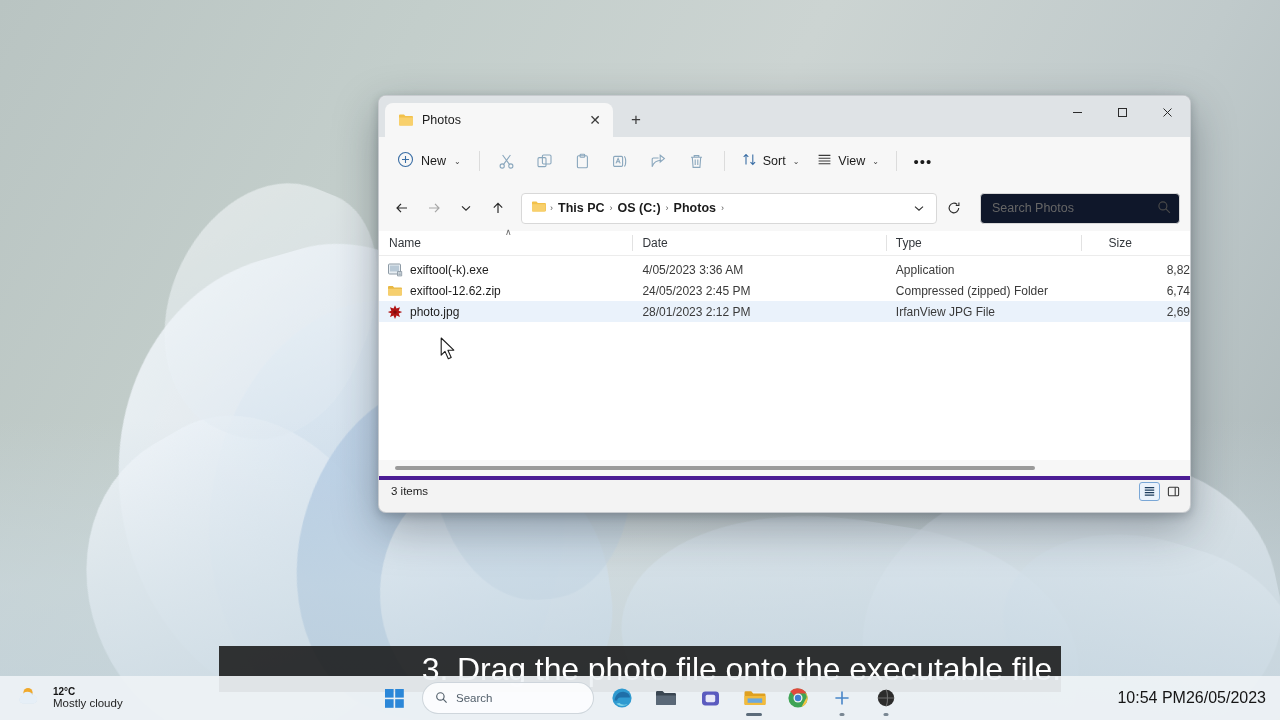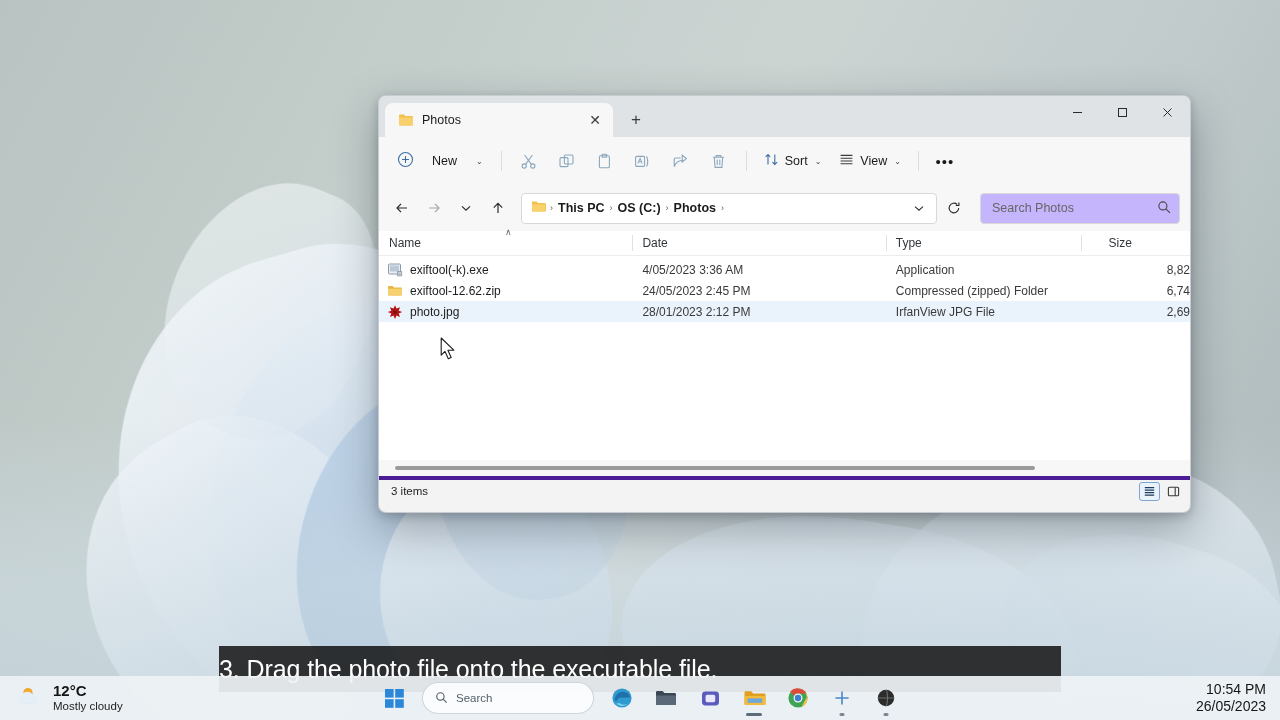--- a/index.html
+++ b/index.html
@@ -77,21 +77,21 @@
     color: #2b2b2b;
   }
 
   
   .toolbar {
     height: 48px; background: #f7f7f7;
     display: flex; align-items: center;
     padding: 0 10px 0 12px; gap: 2px;
   }
   .tb-new {
-    display: flex; align-items: center; gap: 18px;
+    display: flex; align-items: center; gap: 7px;
     height: 32px; padding: 0 9px 0 6px; border-radius: 5px;
     font-size: 12.5px; color: #1b1b1b;
   }
   .tb-icon {
     width: 36px; height: 32px; border-radius: 5px;
     display: flex; align-items: center; justify-content: center;
     color: #5f7c96;
   }
   .tb-sep { width: 1px; height: 20px; background: #dcdcdc; margin: 0 7px; }
   .tb-text {
@@ -127,21 +127,21 @@
   .crumb { padding: 0 4px; white-space: nowrap; font-weight: bold; }
   .crumb-sep { color: #595959; font-size: 9px; padding: 0 1px; }
   .addr-right { margin-left: auto; display: flex; align-items: center; }
   .addr-btn {
     width: 26px; height: 26px; border-radius: 4px;
     display: flex; align-items: center; justify-content: center;
     color: #2e2e2e;
   }
   .searchbox {
     width: 200px; height: 31px; margin-left: 9px;
-    background: #c4b5fd; border: 1px solid #d8d8d8; border-radius: 4px;
+    background: #0f172a; border: 1px solid #d8d8d8; border-radius: 4px;
     display: flex; align-items: center; padding: 0 8px 0 11px;
     font-size: 12.5px; color: #666;
   }
   .searchbox .sb-ph { flex: 1; }
 
   
   .filepane { background: #ffffff; height: 229px; position: relative; }
   .colhead {
     height: 25px; display: flex; align-items: center;
     font-size: 12px; color: #32363b;
@@ -196,37 +196,37 @@
   .vt.active { border: 1px solid #7aa7d6; background: #eaf2fb; }
 
   
   #cursor { position: absolute; left: 440px; top: 337px; pointer-events: none; }
 
   
   #caption {
     position: absolute; left: 219px; top: 646px;
     width: 842px; height: 46px;
     background: rgba(20,20,20,0.86);
-    display: flex; align-items: center; justify-content: flex-start;
-    color: #ffffff; font-size: 25px; letter-spacing: -0.1px;
+    display: flex; align-items: center; justify-content: flex-end;
+    color: #ffffff; font-size: 32px; letter-spacing: -0.1px;
   }
 
   
   #taskbar {
     position: absolute; left: 0; bottom: 0;
     width: 1280px; height: 44px;
     background: rgba(238,242,245,0.93);
     display: flex; align-items: center;
   }
   .weather {
     display: flex; align-items: center; gap: 9px;
     padding-left: 16px; width: 220px;
   }
   .weather-txt { display: flex; flex-direction: column; line-height: 1.12; }
-  .weather-temp { font-size: 15px; color: #141414; font-weight: bold; }
+  .weather-temp { font-size: 10px; color: #141414; font-weight: bold; }
   .weather-desc { font-size: 11.5px; color: #242424; }
   .tb-center {
     position: absolute; left: 50%; transform: translateX(-50%);
     display: flex; align-items: center; gap: 4px;
   }
   .ti { width: 40px; height: 40px; border-radius: 6px; display: flex; align-items: center; justify-content: center; position: relative; }
   .ti .dot {
     position: absolute; bottom: 2px; left: 50%; transform: translateX(-50%);
     width: 5px; height: 3px; border-radius: 2px; background: #7a8793;
   }
@@ -234,22 +234,22 @@
   .searchpill {
     height: 32px; width: 172px; border-radius: 16px;
     background: rgba(252,253,254,0.92);
     border: 1px solid rgba(170,182,192,0.55);
     display: flex; align-items: center; gap: 8px;
     padding: 0 12px; font-size: 11.5px; color: #53606b;
     margin: 0 4px;
   }
   .clock {
     margin-left: auto; padding-right: 14px;
-    display: flex; flex-direction: column; align-items: flex-end;
-    line-height: 1.18; font-size: 14px; color: #151515; text-align: right;
+    display: flex; flex-direction: row; align-items: flex-end;
+    line-height: 1.18; font-size: 16px; color: #151515; text-align: right;
   }
 </style>
 </head>
 <body>
 
 <div id="desktop">
 
   <div class="bloom" style="left:0;top:0;width:1280px;height:720px;">
     <div class="petal" style="left:120px;  top:250px; width:420px; height:470px; background:linear-gradient(140deg,#f1f5f8,#cfdce8); opacity:.92; transform:rotate(-16deg);"></div>
     <div class="petal" style="left:210px;  top:300px; width:340px; height:430px; background:linear-gradient(160deg,#e4edf5,#b9cee3); opacity:.95; transform:rotate(6deg);"></div>

